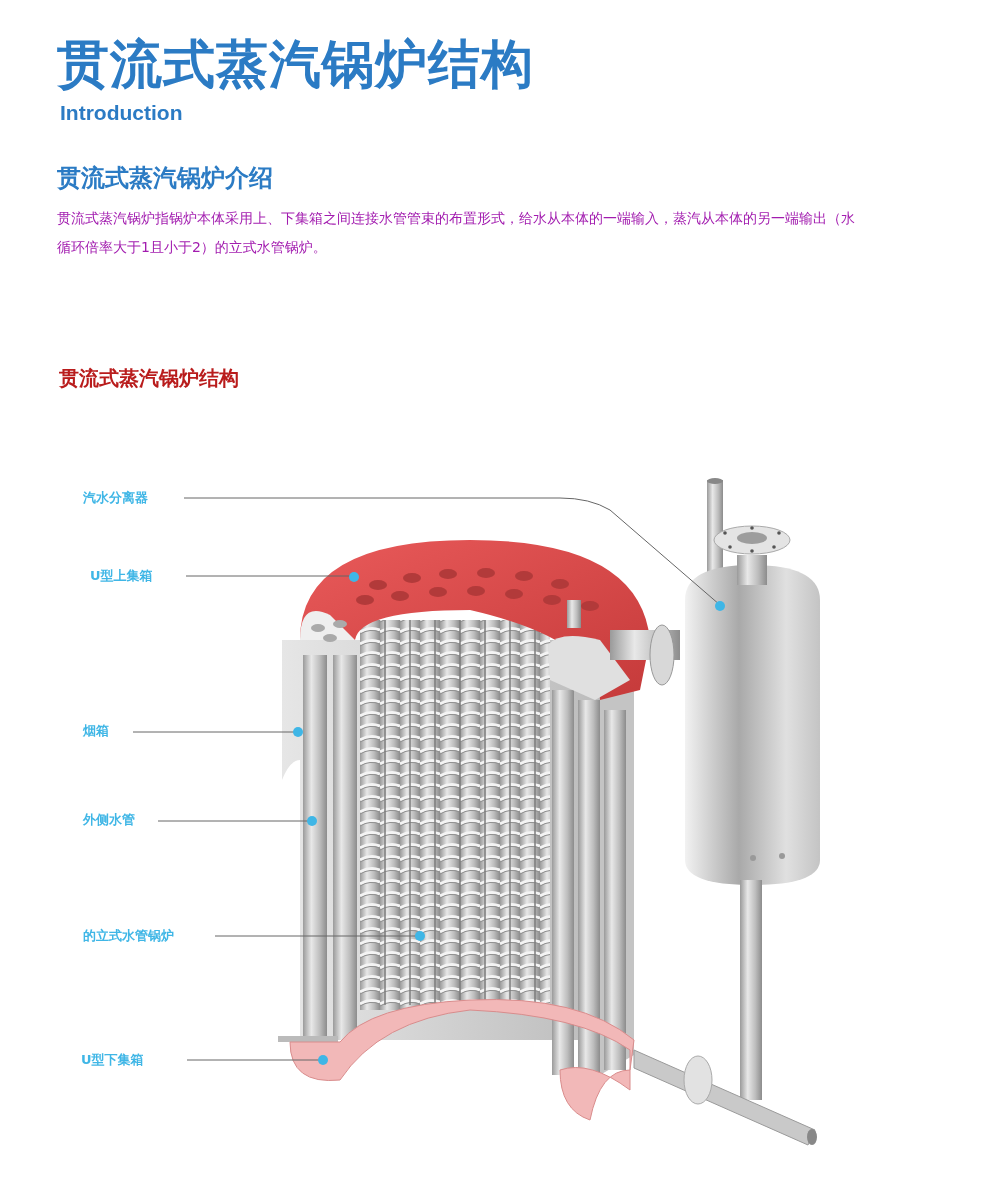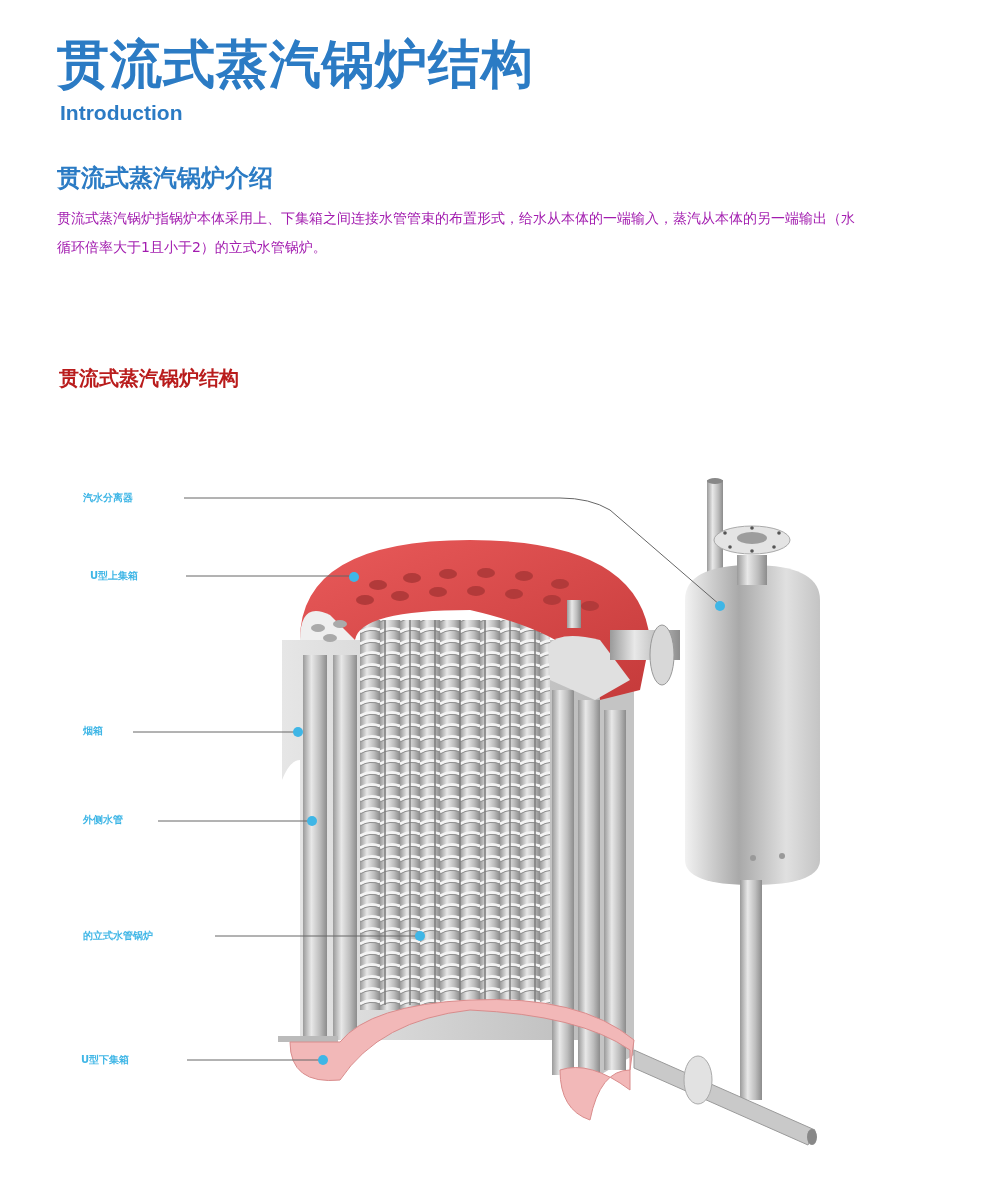--- a/index.html
+++ b/index.html
@@ -8,21 +8,21 @@
   .title { position:absolute; left:57px; top:34px; font-size:52px; font-weight:bold;
            color:#2b7bc4; letter-spacing:1px; line-height:60px; margin:0; }
   .subtitle { position:absolute; left:60px; top:96px; font-size:21px; font-weight:bold;
               color:#2b7bc4; line-height:34px; font-family:"Liberation Sans", sans-serif; }
   .section-title { position:absolute; left:57px; top:162px; font-size:24px; font-weight:bold;
                    color:#2b7bc4; line-height:32px; margin:0; }
   .desc { position:absolute; left:57px; top:204px; width:800px; font-size:14px; color:#a21caf;
           line-height:29px; margin:0; }
   .struct-title { position:absolute; left:59px; top:364px; font-size:20px; font-weight:bold;
                   color:#b91c1c; line-height:28px; margin:0; }
-  .label { position:absolute; font-size:10px; font-weight:bold; color:#3fb6e6; line-height:22px; }
+  .label { position:absolute; font-size:13px; font-weight:bold; color:#3fb6e6; line-height:22px; }
   svg.diagram { position:absolute; left:0; top:0; }
 </style>
 </head>
 <body>
 
 <h1 class="title">贯流式蒸汽锅炉结构</h1>
 <div class="subtitle">Introduction</div>
 <h2 class="section-title">贯流式蒸汽锅炉介绍</h2>
 <p class="desc">贯流式蒸汽锅炉指锅炉本体采用上、下集箱之间连接水管管束的布置形式，给水从本体的一端输入，蒸汽从本体的另一端输出（水循环倍率大于1且小于2）的立式水管锅炉。</p>
 <h3 class="struct-title">贯流式蒸汽锅炉结构</h3>

